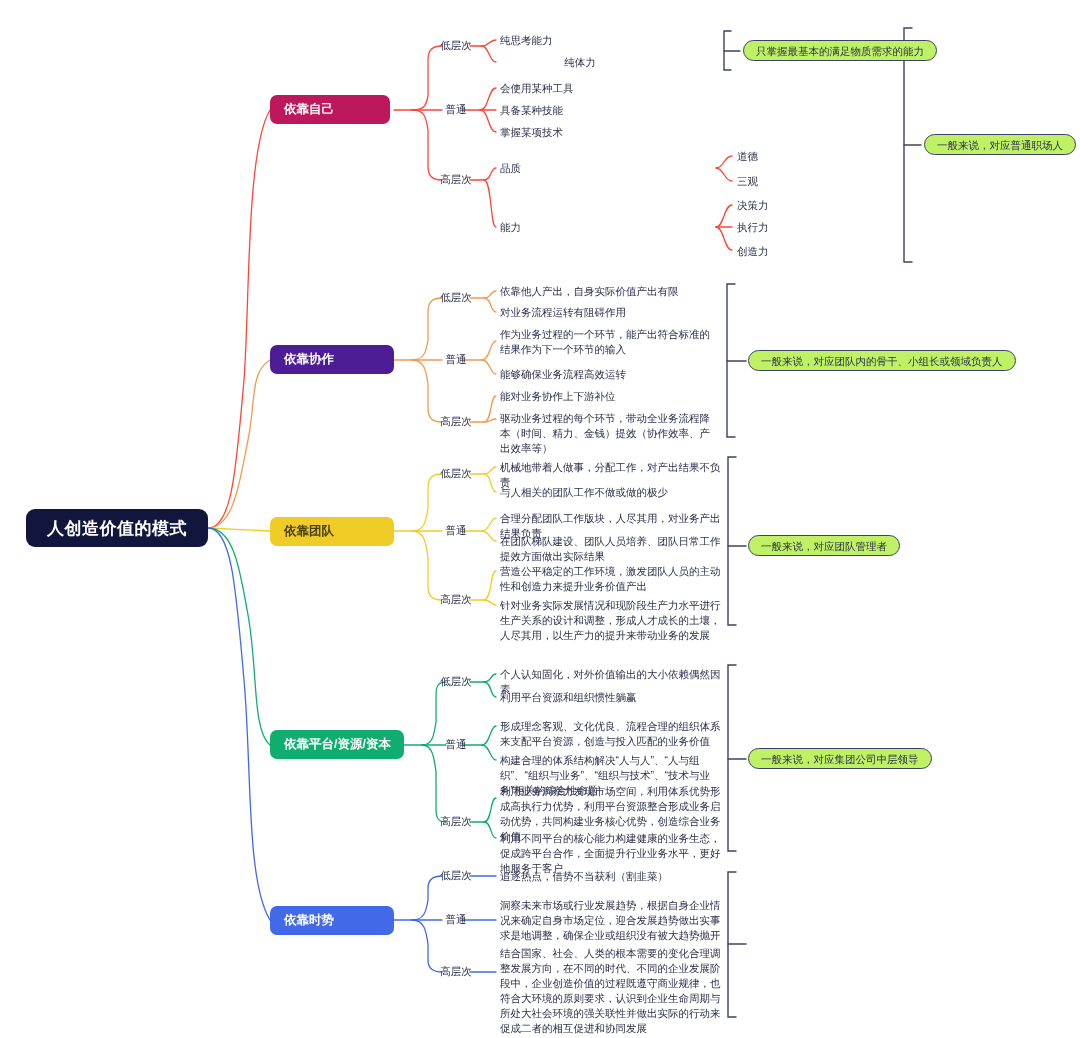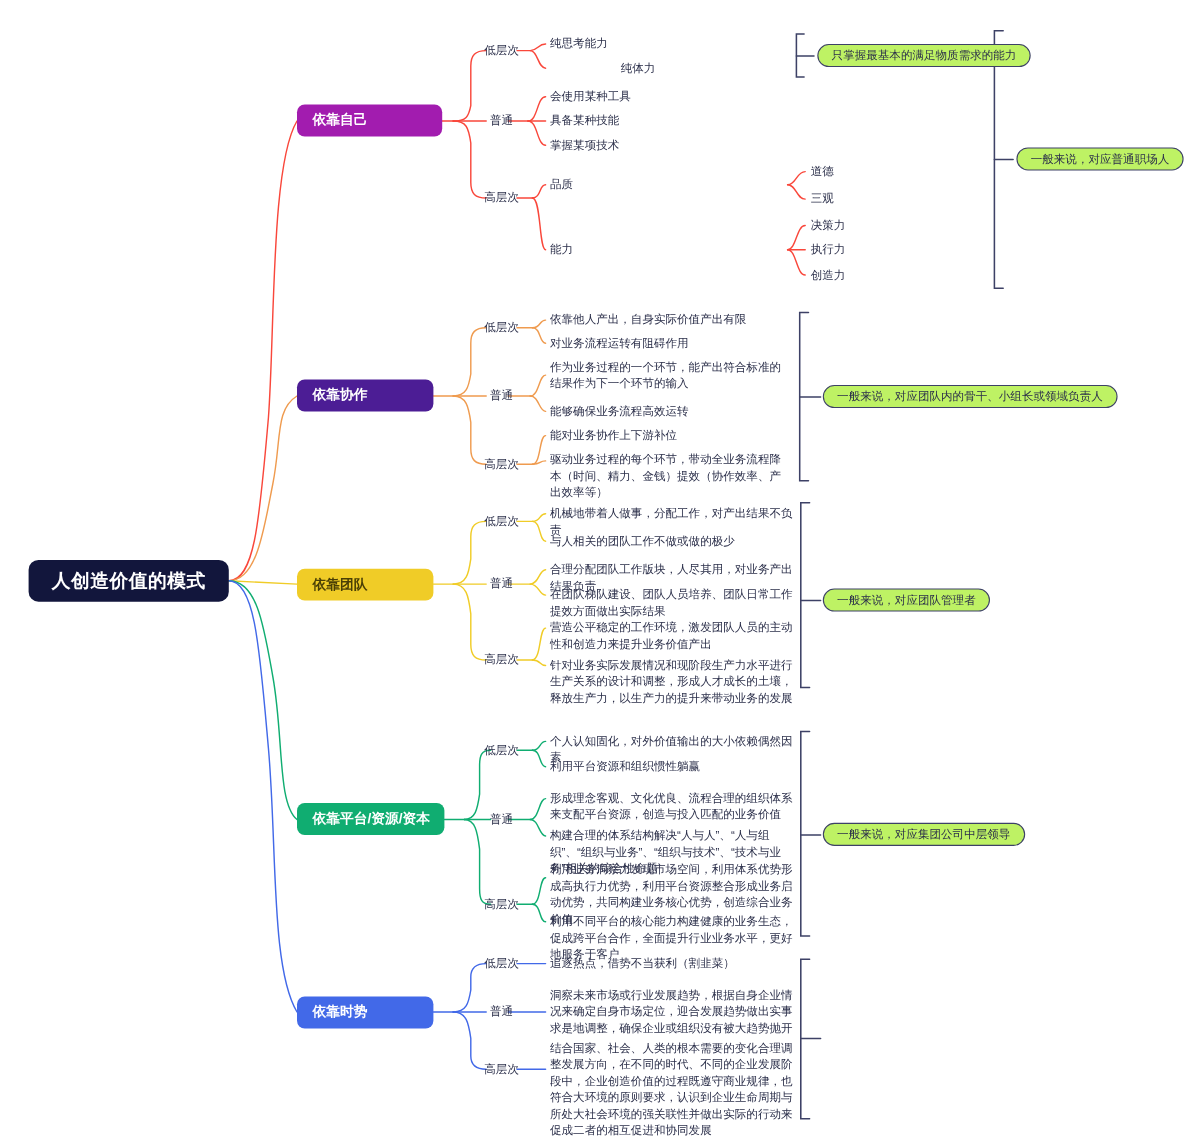--- a/index.html
+++ b/index.html
@@ -11,21 +11,21 @@
   .node{position:absolute;box-sizing:border-box;}
 
   
   .root{left:26px;top:509px;width:182px;height:38px;background:#12163c;border-radius:9px;
         color:#ffffff;font-size:17px;font-weight:bold;display:flex;align-items:center;
         justify-content:center;letter-spacing:.5px;}
 
   
   .topic{height:29px;border-radius:7px;display:flex;align-items:center;padding-left:14px;
          font-size:12.5px;font-weight:bold;color:#ffffff;}
-  .topic.t0{left:270px;top:95px;width:132px;background:#a21caf;}
+  .topic.t0{left:270px;top:95px;width:120px;background:#be185d;}
   .topic.t1{left:270px;top:345px;width:124px;background:#4c1d95;}
   .topic.t2{left:270px;top:517px;width:124px;background:#f0cc27;color:#4a3f05;}
   .topic.t3{left:270px;top:730px;width:134px;background:#10ad71;}
   .topic.t4{left:270px;top:906px;width:124px;background:#4269e8;}
 
   
   .lvl{font-size:10.5px;color:#2b2f4a;white-space:nowrap;text-align:center;}
 
   
   .leaf{font-size:10.5px;line-height:15px;color:#2b2f4a;}
@@ -218,21 +218,21 @@
 
   <div class="node lvl" style="left:440px;top:467px;width:32px;"><span>低层次</span></div>
   <div class="node lvl" style="left:440px;top:524px;width:32px;"><span>普通</span></div>
   <div class="node lvl" style="left:440px;top:593px;width:32px;"><span>高层次</span></div>
 
   <div class="node leaf" style="left:500px;top:460px;width:225px;"><span>机械地带着人做事，分配工作，对产出结果不负责</span></div>
   <div class="node leaf" style="left:500px;top:485px;width:225px;"><span>与人相关的团队工作不做或做的极少</span></div>
   <div class="node leaf" style="left:500px;top:511px;width:225px;"><span>合理分配团队工作版块，人尽其用，对业务产出结果负责</span></div>
   <div class="node leaf" style="left:500px;top:534px;width:225px;"><span>在团队梯队建设、团队人员培养、团队日常工作提效方面做出实际结果</span></div>
   <div class="node leaf" style="left:500px;top:564px;width:225px;"><span>营造公平稳定的工作环境，激发团队人员的主动性和创造力来提升业务价值产出</span></div>
-  <div class="node leaf" style="left:500px;top:598px;width:225px;"><span>针对业务实际发展情况和现阶段生产力水平进行生产关系的设计和调整，形成人才成长的土壤，释放生产力，以生产力的提升来带动业务的发展</span></div>
+  <div class="node leaf" style="left:500px;top:598px;width:225px;"><span>针对业务实际发展情况和现阶段生产力水平进行生产关系的设计和调整，形成人才成长的土壤，人尽其用，以生产力的提升来带动业务的发展</span></div>
 
   <div class="node sumbox" style="left:748px;top:535px;">
       <span>一般来说，对应团队管理者</span>
     </div>
 
   <div class="node lvl" style="left:440px;top:675px;width:32px;"><span>低层次</span></div>
   <div class="node lvl" style="left:440px;top:738px;width:32px;"><span>普通</span></div>
   <div class="node lvl" style="left:440px;top:815px;width:32px;"><span>高层次</span></div>
 
   <div class="node leaf" style="left:500px;top:667px;width:228px;"><span>个人认知固化，对外价值输出的大小依赖偶然因素</span></div>

